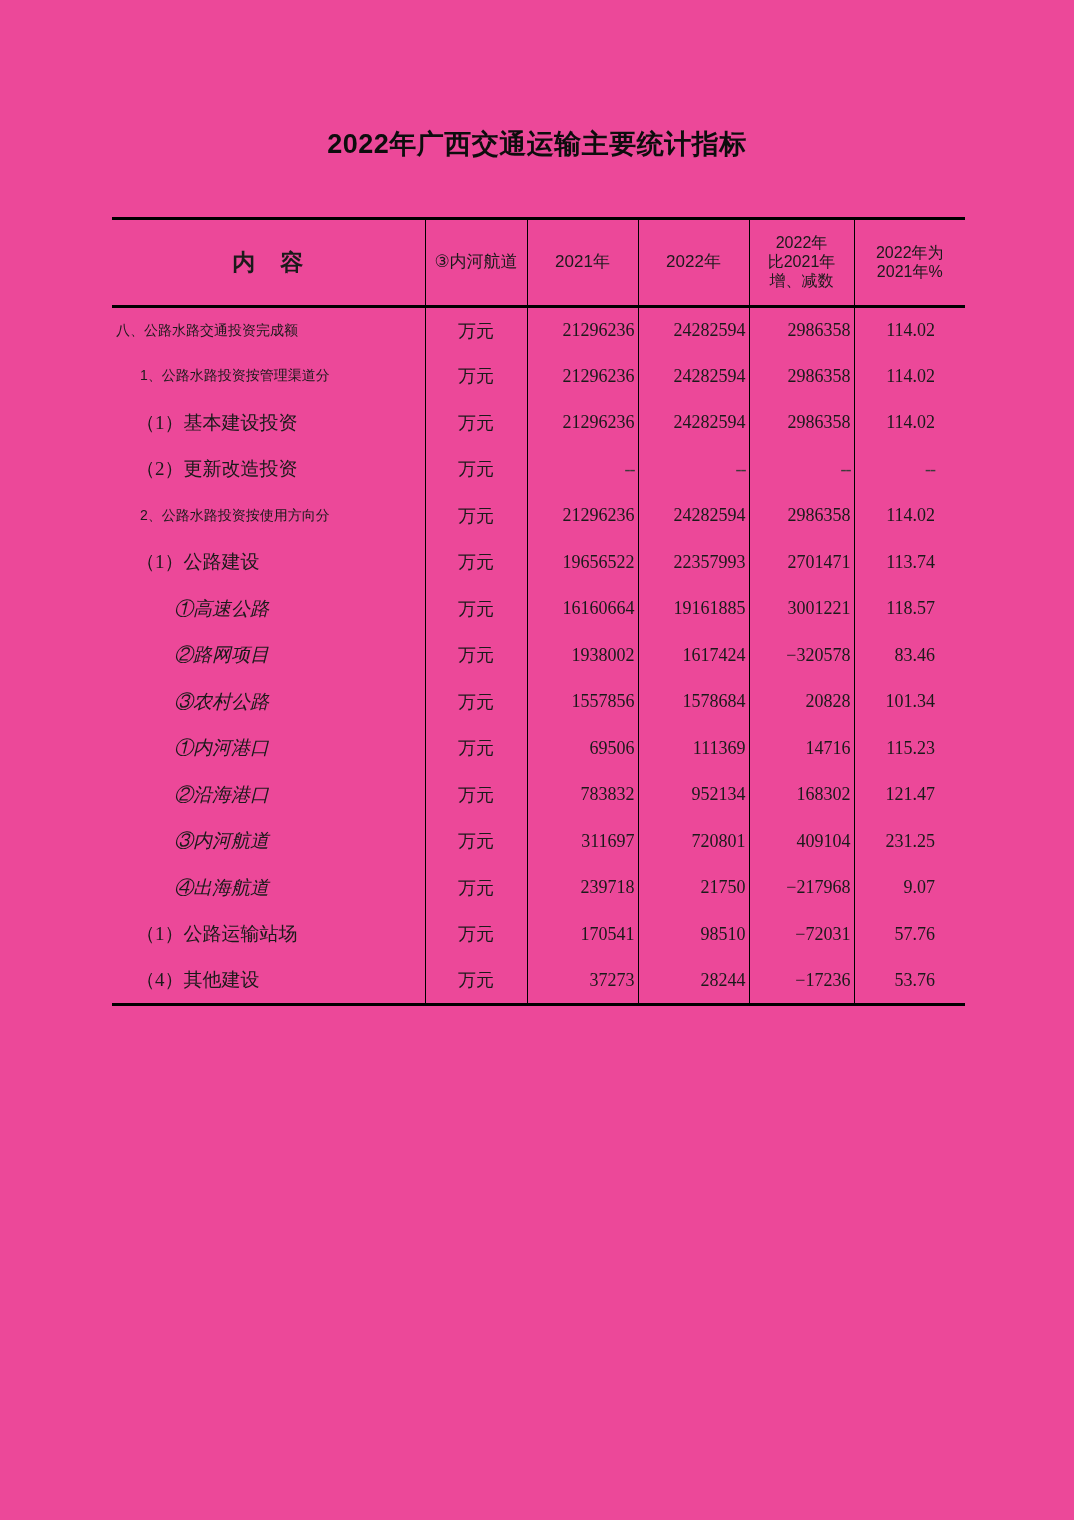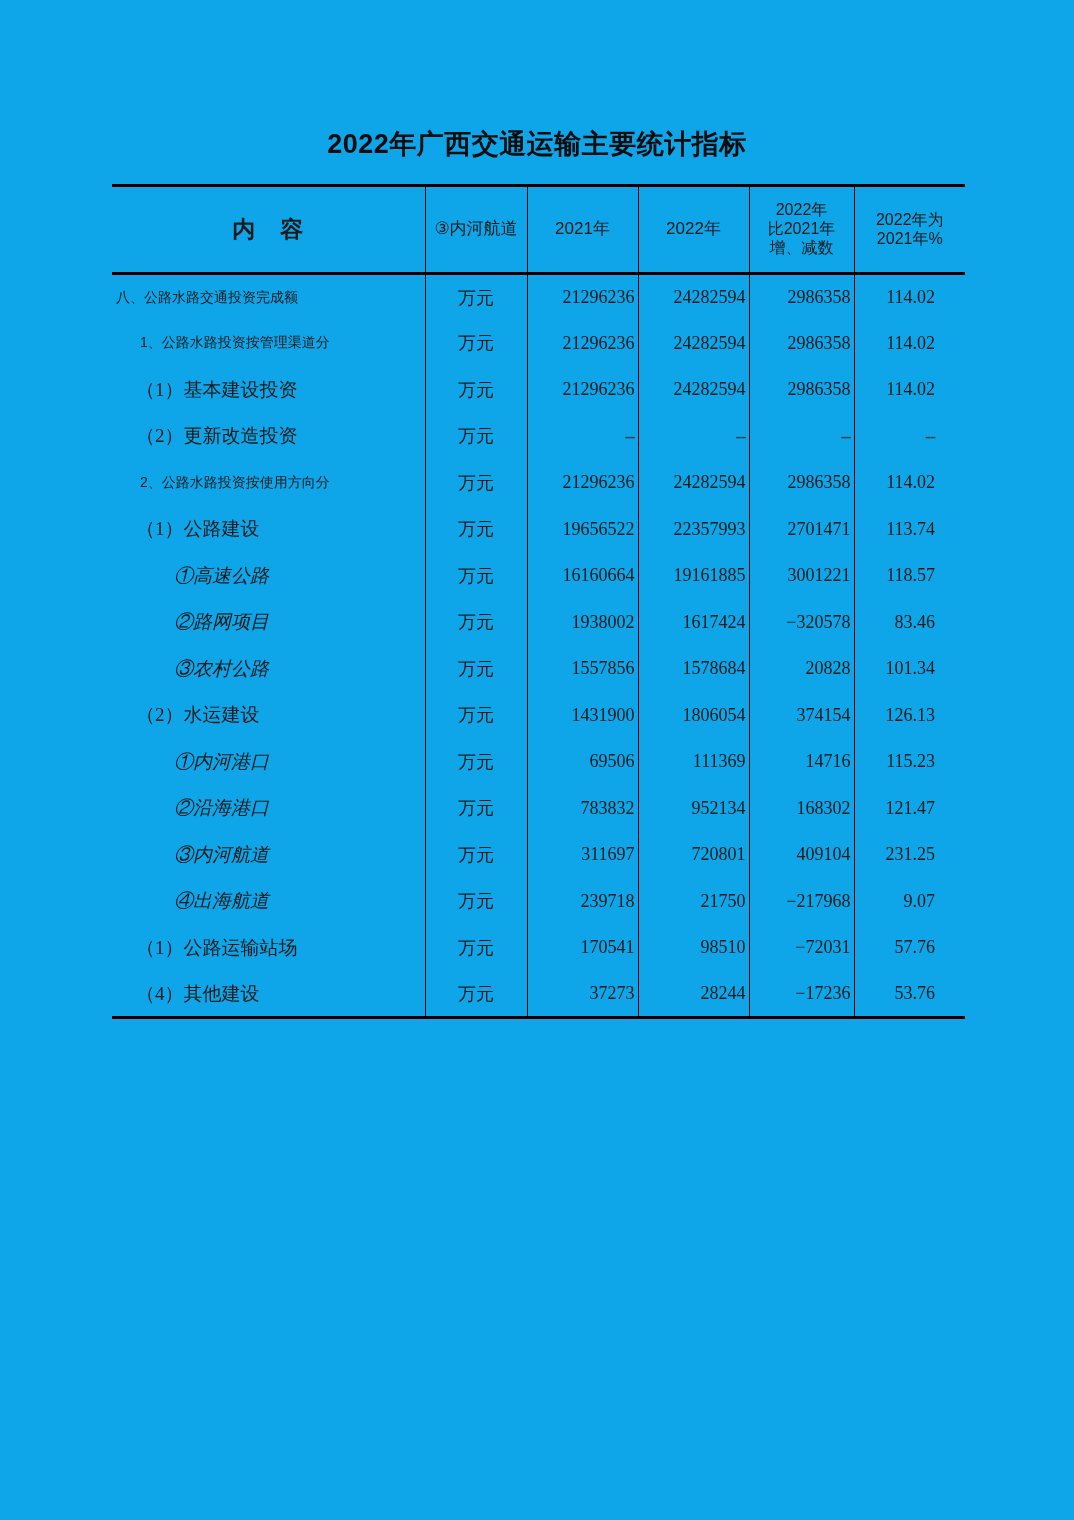--- a/index.html
+++ b/index.html
@@ -12,21 +12,21 @@
     width: 1074px;
     height: 1520px;
     font-family: "Liberation Serif", "DejaVu Serif", serif;
     color: #1a1a1a;
     overflow: hidden;
   }
   .page {
     position: relative;
     width: 1074px;
     height: 1520px;
-    background: #0ea5e9;
+    background: #ec4899;
   }
 
   
   .doc-title {
     position: absolute;
     top: 126px;
     left: 0;
     width: 1074px;
     text-align: center;
     font-size: 27px;
@@ -40,20 +40,21 @@
   .table-wrap {
     position: absolute;
     top: 184px;
     left: 112px;
     width: 853px;
   }
   table.stat-table {
     border-collapse: collapse;
     width: 853px;
     table-layout: fixed;
+    margin-top: 33px;
   }
 
   
   col.c-content { width: 313px; }
   col.c-unit    { width: 102px; }
   col.c-y2021   { width: 111px; }
   col.c-y2022   { width: 111px; }
   col.c-diff    { width: 105px; }
   col.c-pct     { width: 111px; }
 
@@ -239,28 +240,20 @@
           </tr>
           <tr>
             <td class="label lvl3">③农村公路</td>
             <td class="unit sep">万元</td>
             <td class="num sep">1557856</td>
             <td class="num sep">1578684</td>
             <td class="num sep">20828</td>
             <td class="num sep pct">101.34</td>
           </tr>
           <tr>
-            <td class="label lvl2">（2）水运建设</td>
-            <td class="unit sep">万元</td>
-            <td class="num sep">1431900</td>
-            <td class="num sep">1806054</td>
-            <td class="num sep">374154</td>
-            <td class="num sep pct">126.13</td>
-          </tr>
-          <tr>
             <td class="label lvl3">①内河港口</td>
             <td class="unit sep">万元</td>
             <td class="num sep">69506</td>
             <td class="num sep">111369</td>
             <td class="num sep">14716</td>
             <td class="num sep pct">115.23</td>
           </tr>
           <tr>
             <td class="label lvl3">②沿海港口</td>
             <td class="unit sep">万元</td>

